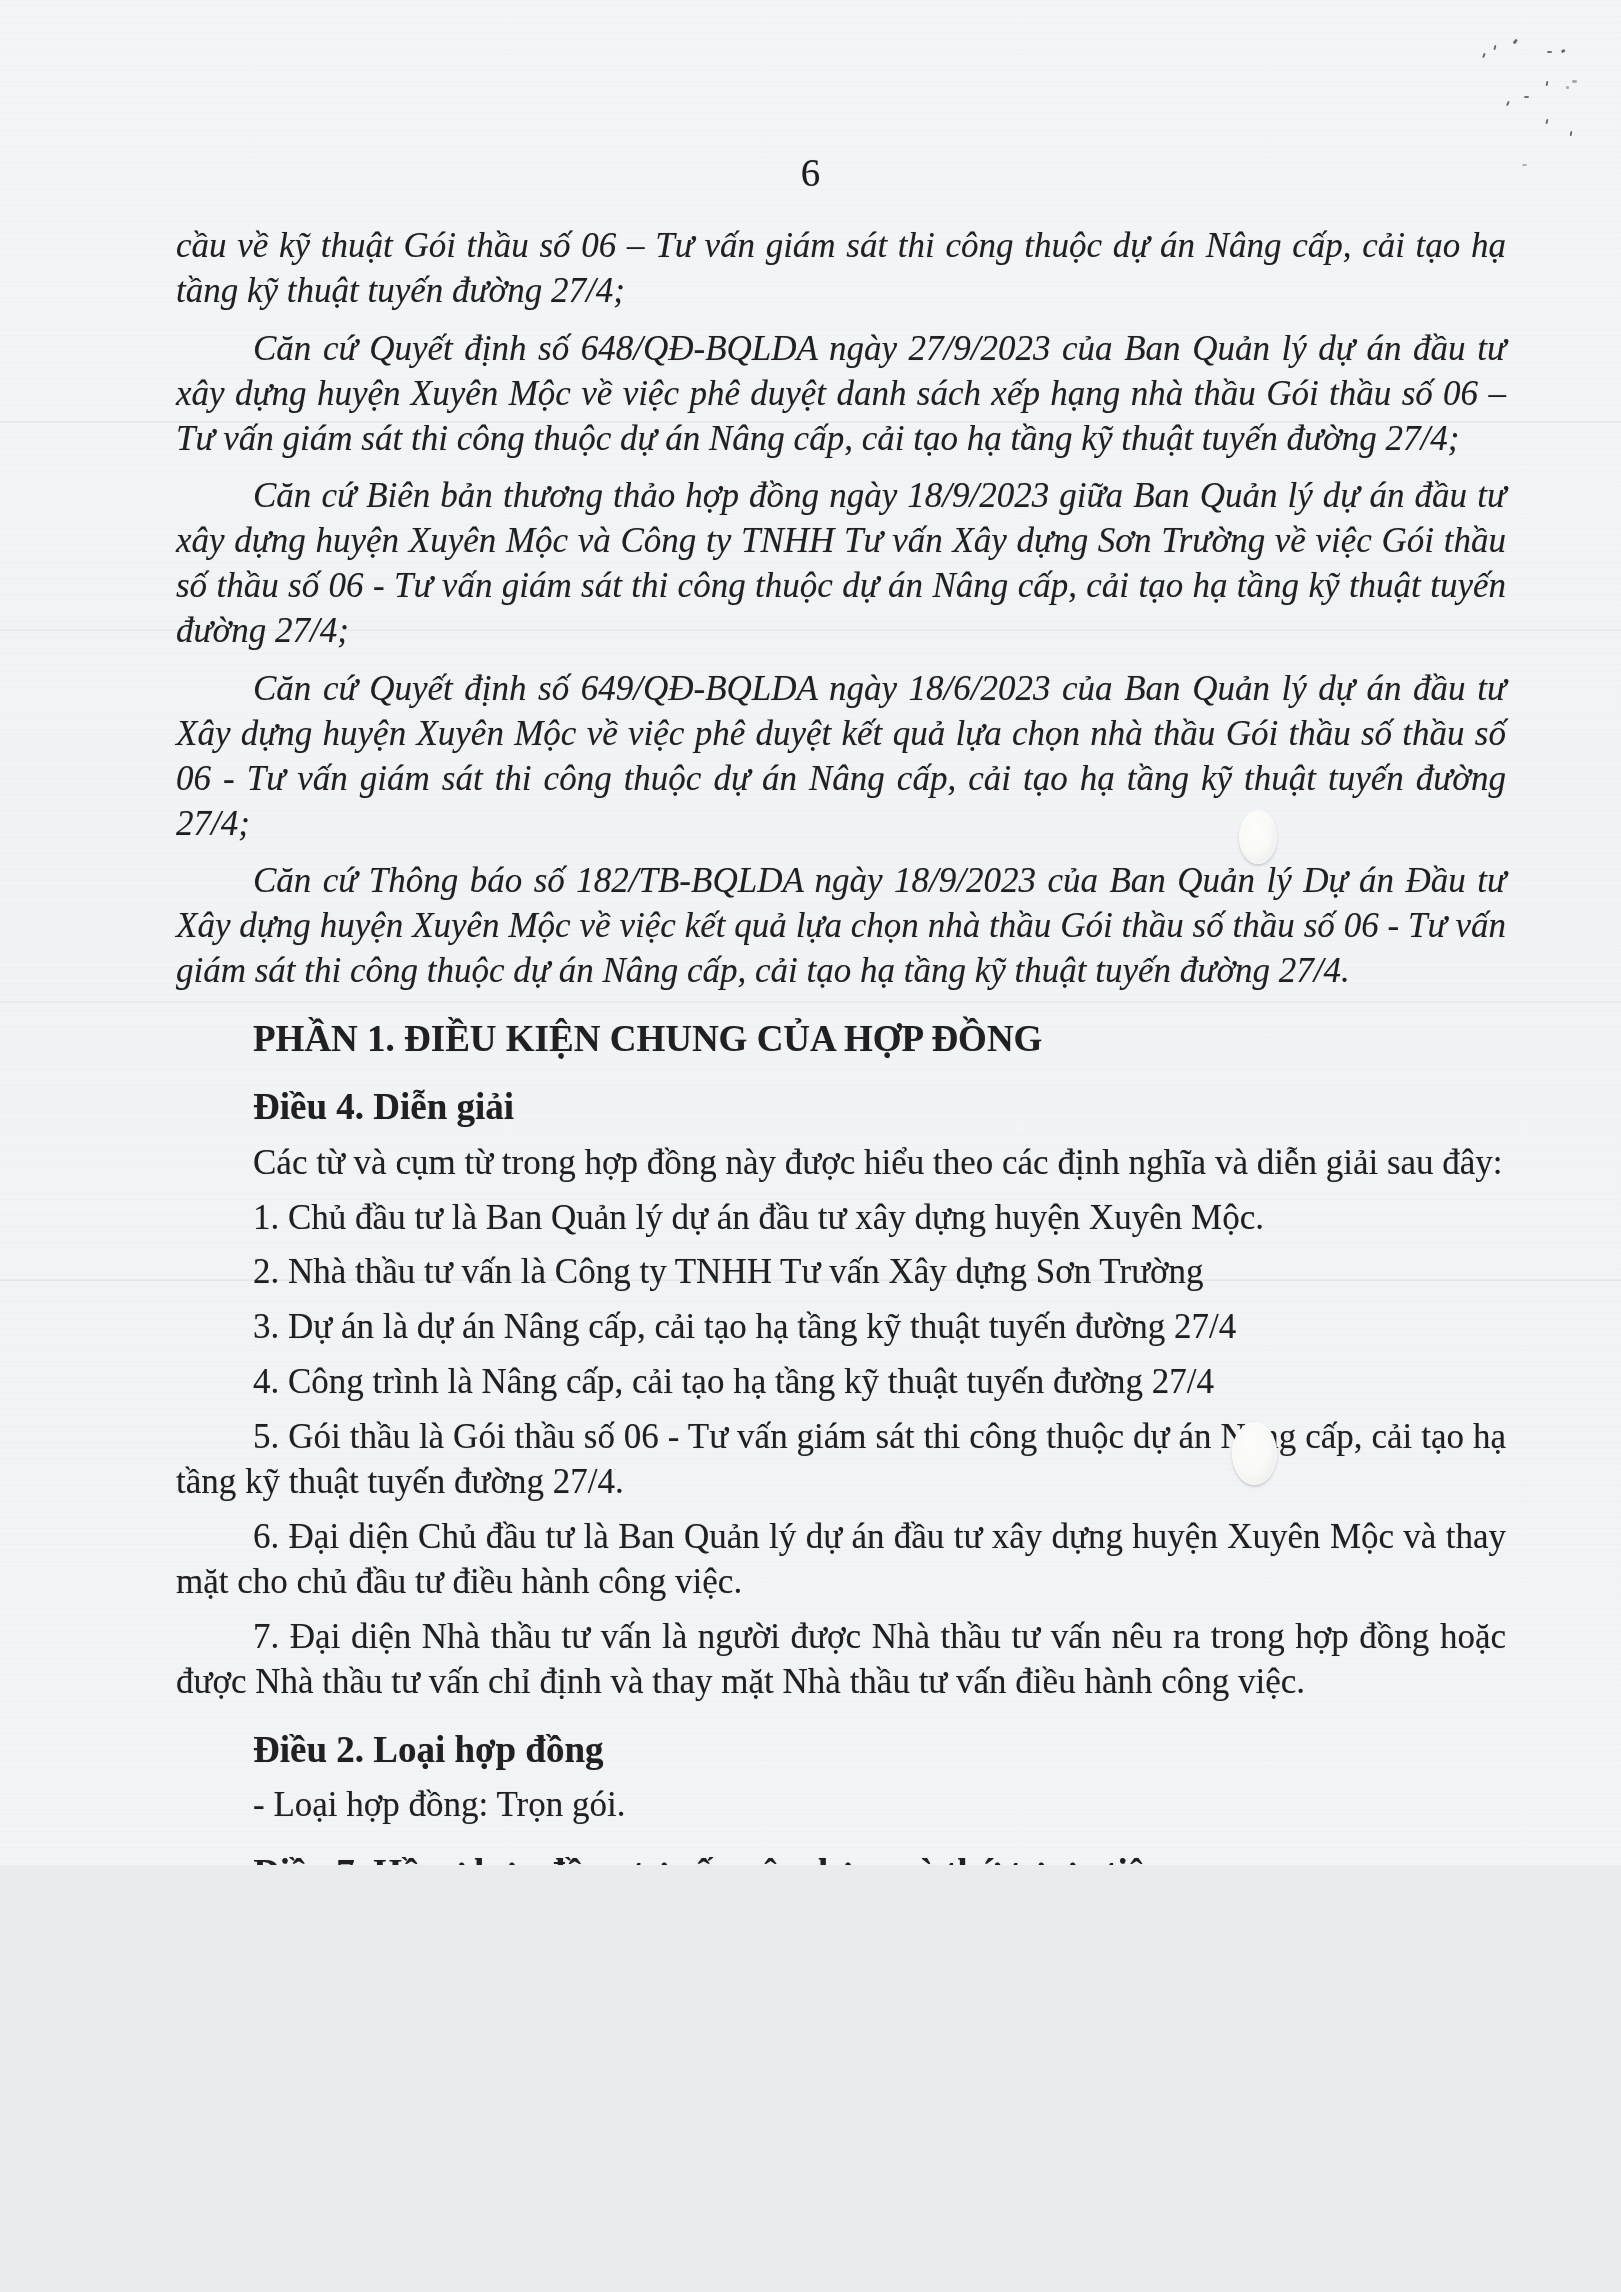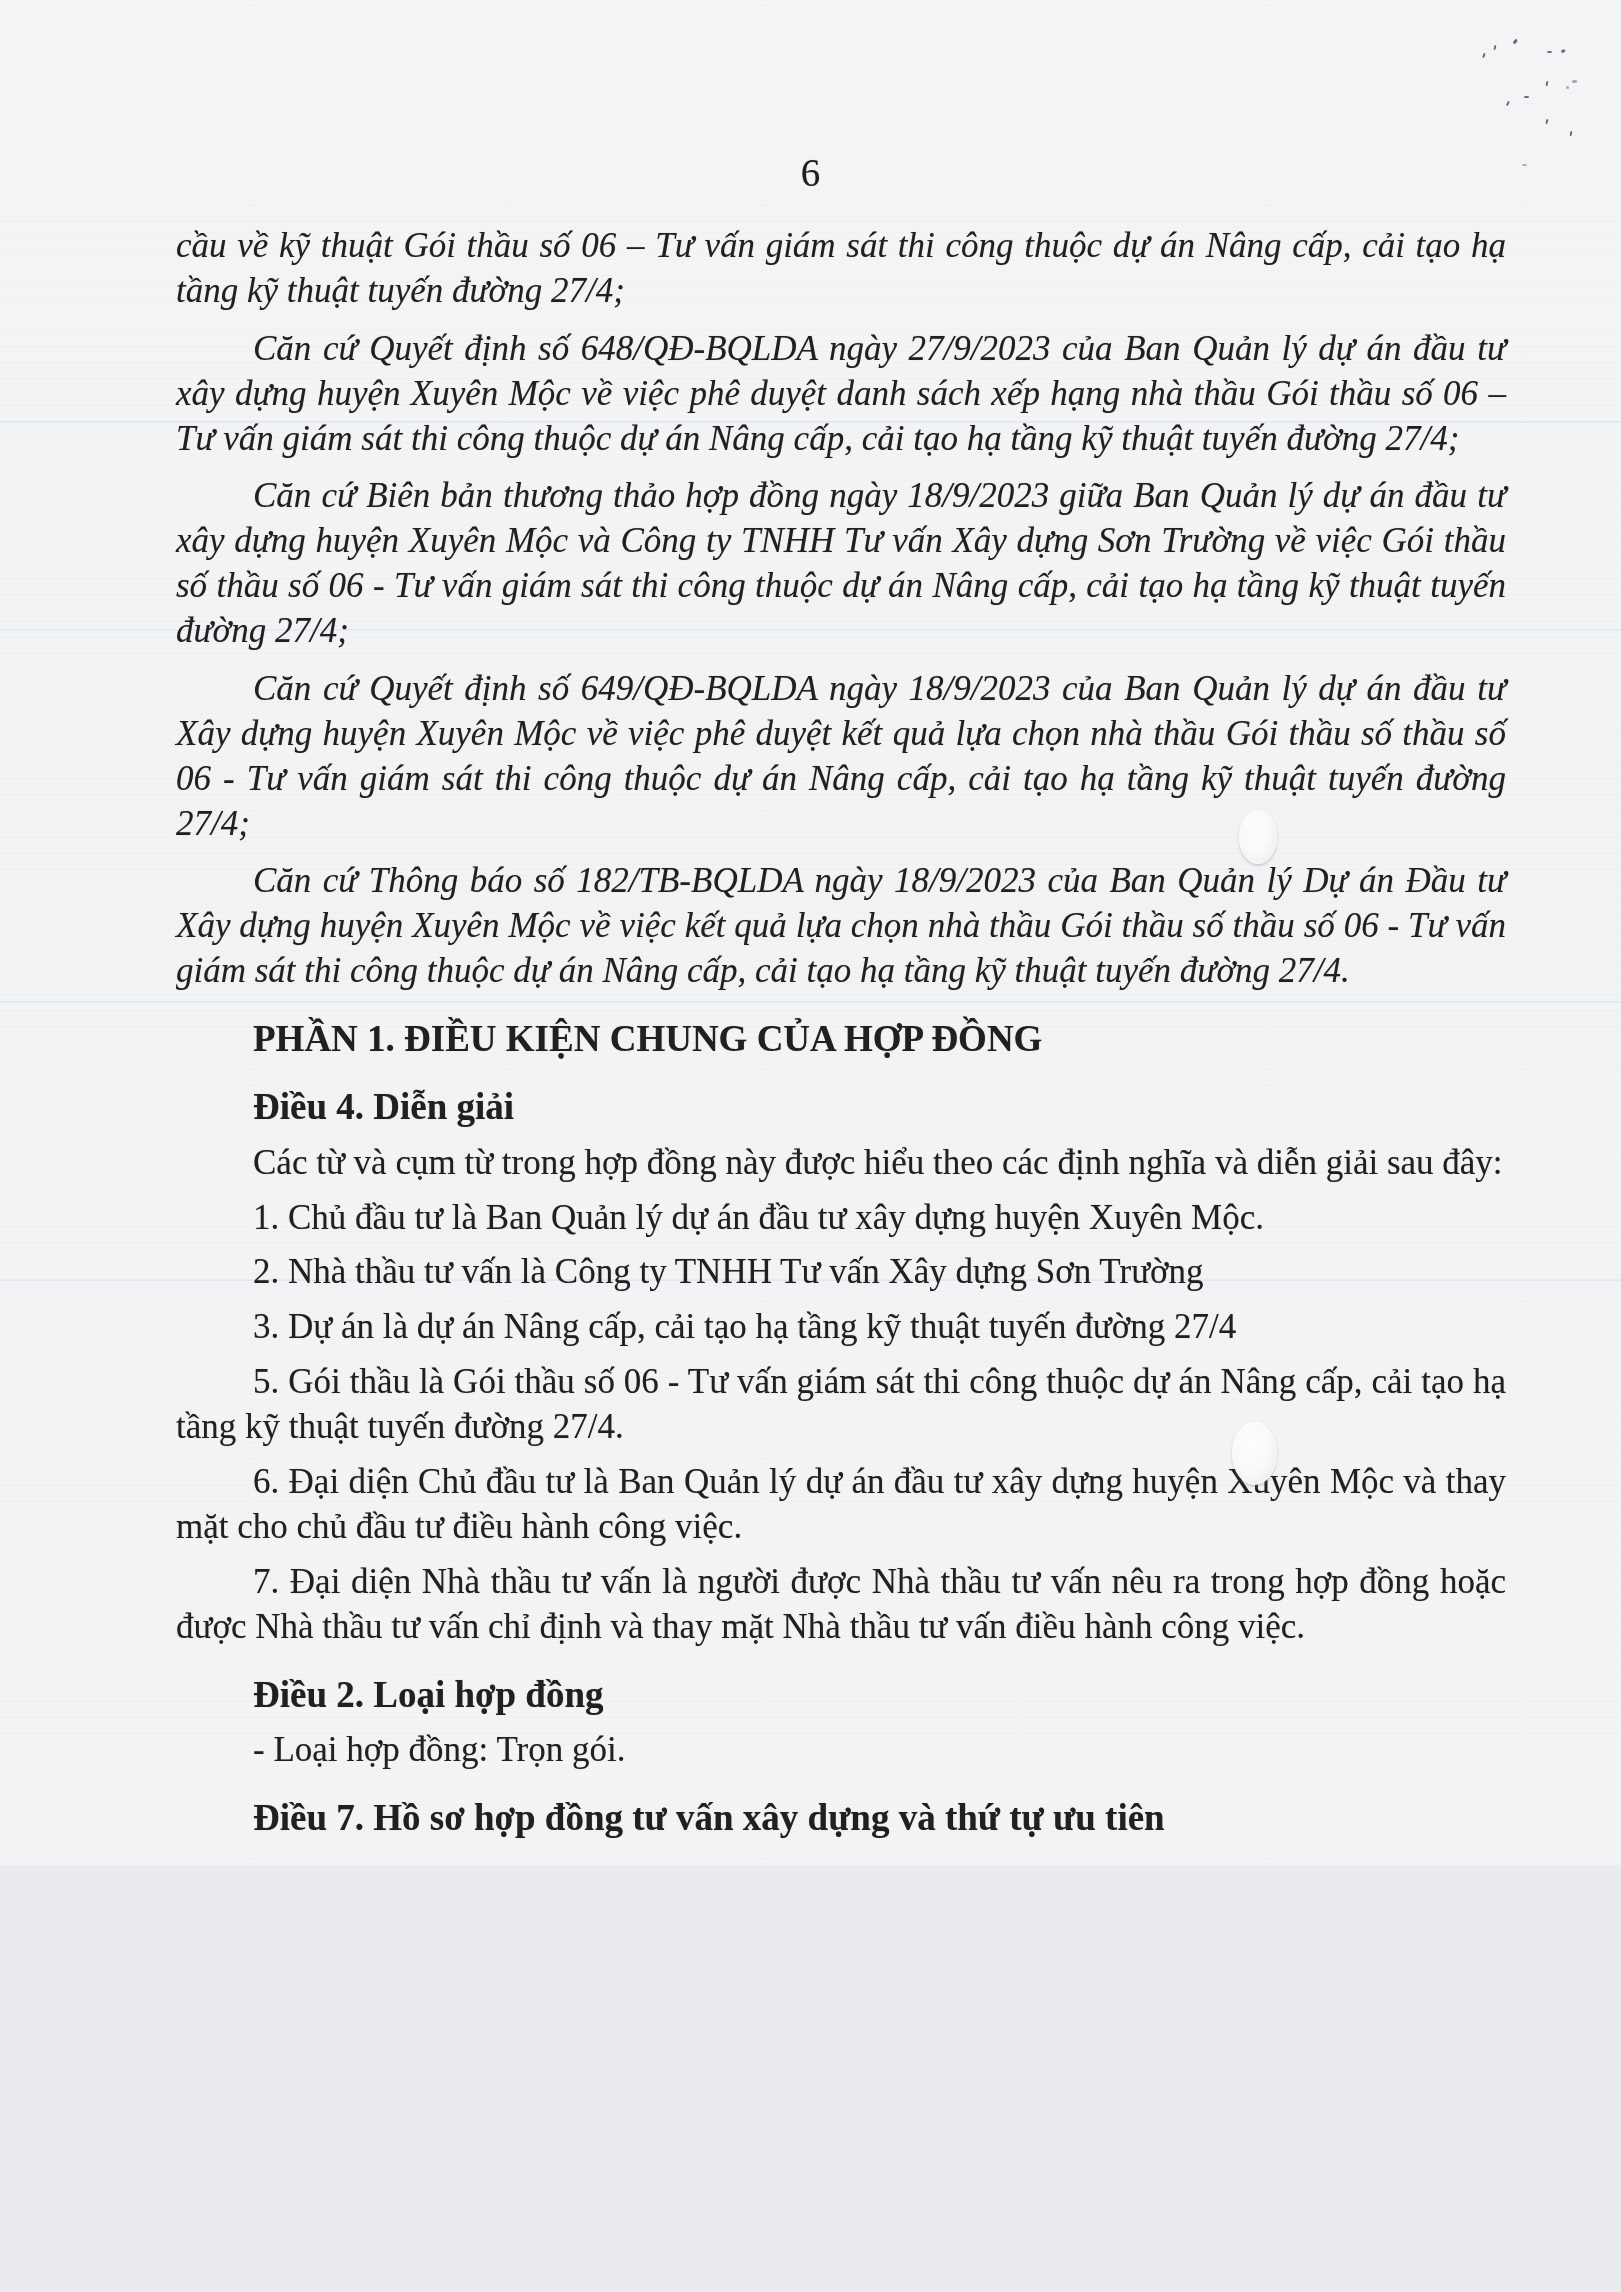--- a/index.html
+++ b/index.html
@@ -123,33 +123,34 @@
   <div class="page-number">6</div>
 
   <div class="content">
 
     <p class="recital first">cầu về kỹ thuật Gói thầu số 06 – Tư vấn giám sát thi công thuộc dự án Nâng cấp, cải tạo hạ tầng kỹ thuật tuyến đường 27/4;</p>
 
     <p class="recital">Căn cứ Quyết định số 648/QĐ-BQLDA ngày 27/9/2023 của Ban Quản lý dự án đầu tư xây dựng huyện Xuyên Mộc về việc phê duyệt danh sách xếp hạng nhà thầu Gói thầu số 06 – Tư vấn giám sát thi công thuộc dự án Nâng cấp, cải tạo hạ tầng kỹ thuật tuyến đường 27/4;</p>
 
     <p class="recital">Căn cứ Biên bản thương thảo hợp đồng ngày 18/9/2023 giữa Ban Quản lý dự án đầu tư xây dựng huyện Xuyên Mộc và Công ty TNHH Tư vấn Xây dựng Sơn Trường về việc Gói thầu số thầu số 06 - Tư vấn giám sát thi công thuộc dự án Nâng cấp, cải tạo hạ tầng kỹ thuật tuyến đường 27/4;</p>
 
-    <p class="recital">Căn cứ Quyết định số 649/QĐ-BQLDA ngày 18/9/2023 của Ban Quản lý dự án đầu tư Xây dựng huyện Xuyên Mộc về việc phê duyệt kết quả lựa chọn nhà thầu Gói thầu số thầu số 06 - Tư vấn giám sát thi công thuộc dự án Nâng cấp, cải tạo hạ tầng kỹ thuật tuyến đường 27/4;</p>
+    <p class="recital">Căn cứ Quyết định số 649/QĐ-BQLDA ngày 18/6/2023 của Ban Quản lý dự án đầu tư Xây dựng huyện Xuyên Mộc về việc phê duyệt kết quả lựa chọn nhà thầu Gói thầu số thầu số 06 - Tư vấn giám sát thi công thuộc dự án Nâng cấp, cải tạo hạ tầng kỹ thuật tuyến đường 27/4;</p>
 
     <p class="recital">Căn cứ Thông báo số 182/TB-BQLDA ngày 18/9/2023 của Ban Quản lý Dự án Đầu tư Xây dựng huyện Xuyên Mộc về việc kết quả lựa chọn nhà thầu Gói thầu số thầu số 06 - Tư vấn giám sát thi công thuộc dự án Nâng cấp, cải tạo hạ tầng kỹ thuật tuyến đường 27/4.</p>
 
     <h2 class="part-heading">PHẦN 1. ĐIỀU KIỆN CHUNG CỦA HỢP ĐỒNG</h2>
 
     <h3 class="article-heading">Điều 4. Diễn giải</h3>
 
     <p class="body">Các từ và cụm từ trong hợp đồng này được hiểu theo các định nghĩa và diễn giải sau đây:</p>
 
     <p class="item">1. Chủ đầu tư là Ban Quản lý dự án đầu tư xây dựng huyện Xuyên Mộc.</p>
     <p class="item">2. Nhà thầu tư vấn là Công ty TNHH Tư vấn Xây dựng Sơn Trường</p>
     <p class="item">3. Dự án là dự án Nâng cấp, cải tạo hạ tầng kỹ thuật tuyến đường 27/4</p>
+    <p class="item">4. Công trình là Nâng cấp, cải tạo hạ tầng kỹ thuật tuyến đường 27/4</p>
     <p class="item">5. Gói thầu là Gói thầu số 06 - Tư vấn giám sát thi công thuộc dự án Nâng cấp, cải tạo hạ tầng kỹ thuật tuyến đường 27/4.</p>
     <p class="item">6. Đại diện Chủ đầu tư là Ban Quản lý dự án đầu tư xây dựng huyện Xuyên Mộc và thay mặt cho chủ đầu tư điều hành công việc.</p>
     <p class="item">7. Đại diện Nhà thầu tư vấn là người được Nhà thầu tư vấn nêu ra trong hợp đồng hoặc được Nhà thầu tư vấn chỉ định và thay mặt Nhà thầu tư vấn điều hành công việc.</p>
 
     <h3 class="article-heading">Điều 2. Loại hợp đồng</h3>
 
     <p class="item">- Loại hợp đồng: Trọn gói.</p>
 
     <h3 class="article-heading">Điều 7. Hồ sơ hợp đồng tư vấn xây dựng và thứ tự ưu tiên</h3>
 

